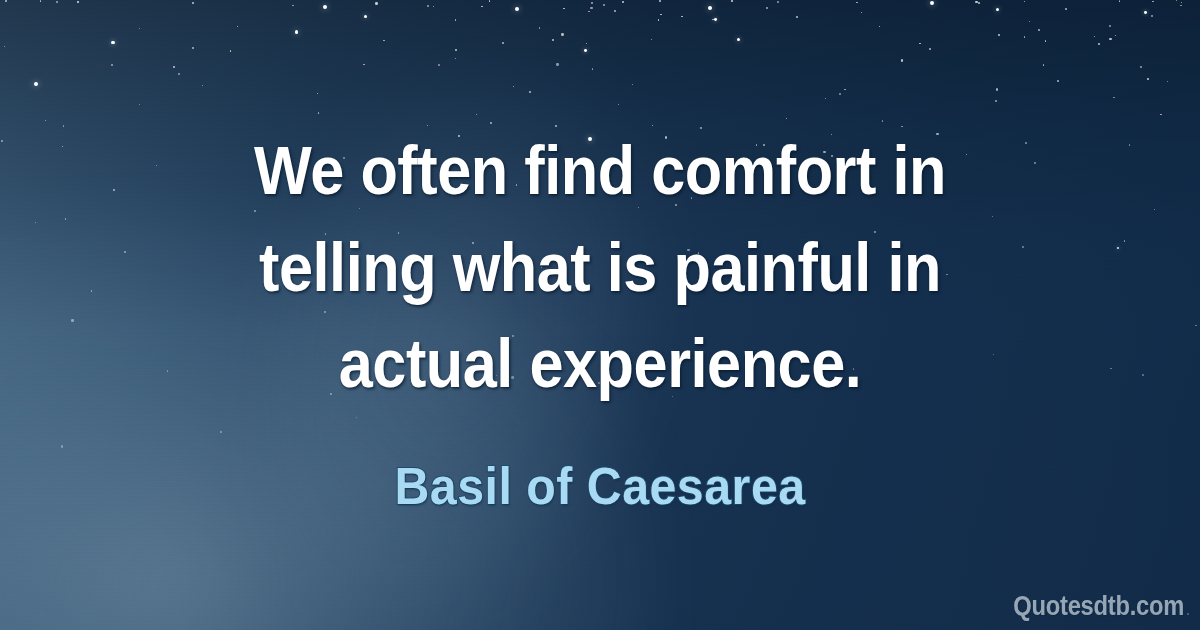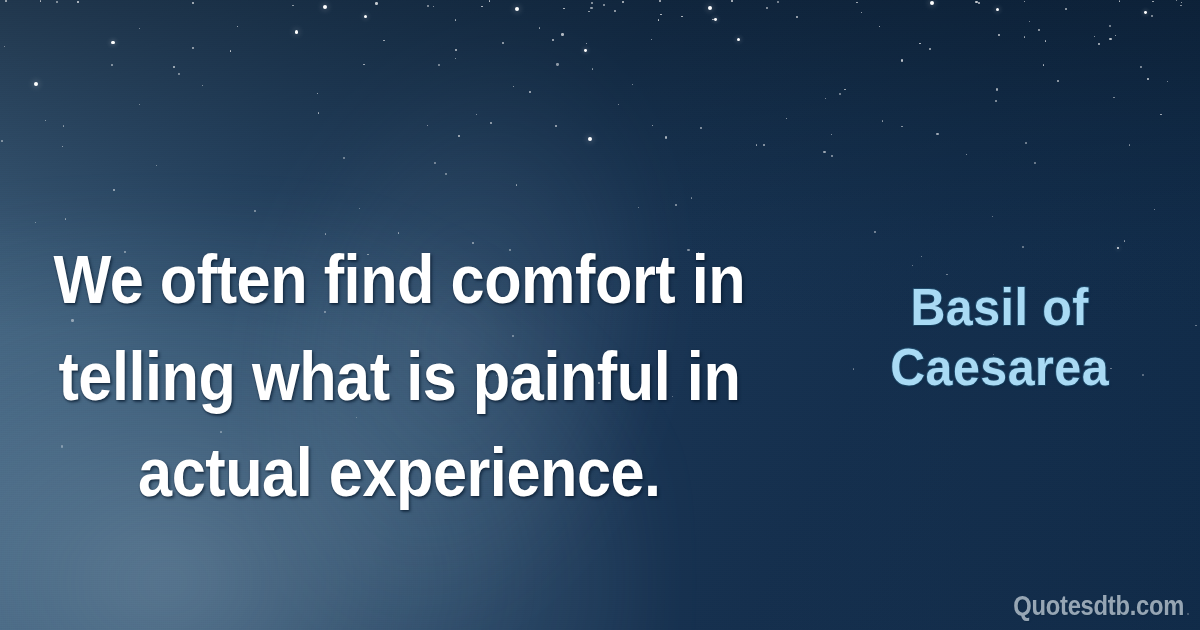--- a/index.html
+++ b/index.html
@@ -115,21 +115,21 @@
       repeating-linear-gradient(90deg, rgba(255,255,255,0.04) 0 1px, rgba(0,0,0,0.04) 1px 2px);
     mix-blend-mode: overlay;
     pointer-events: none;
   }
 
   
   .content {
     position: absolute;
     inset: 0;
     display: flex;
-    flex-direction: row;
+    flex-direction: column;
     align-items: center;
   }
 
   .quote {
     margin: 0;
     padding: 0;
     width: 880px;
     margin-top: 122px;
     text-align: center;
     color: #ffffff;

